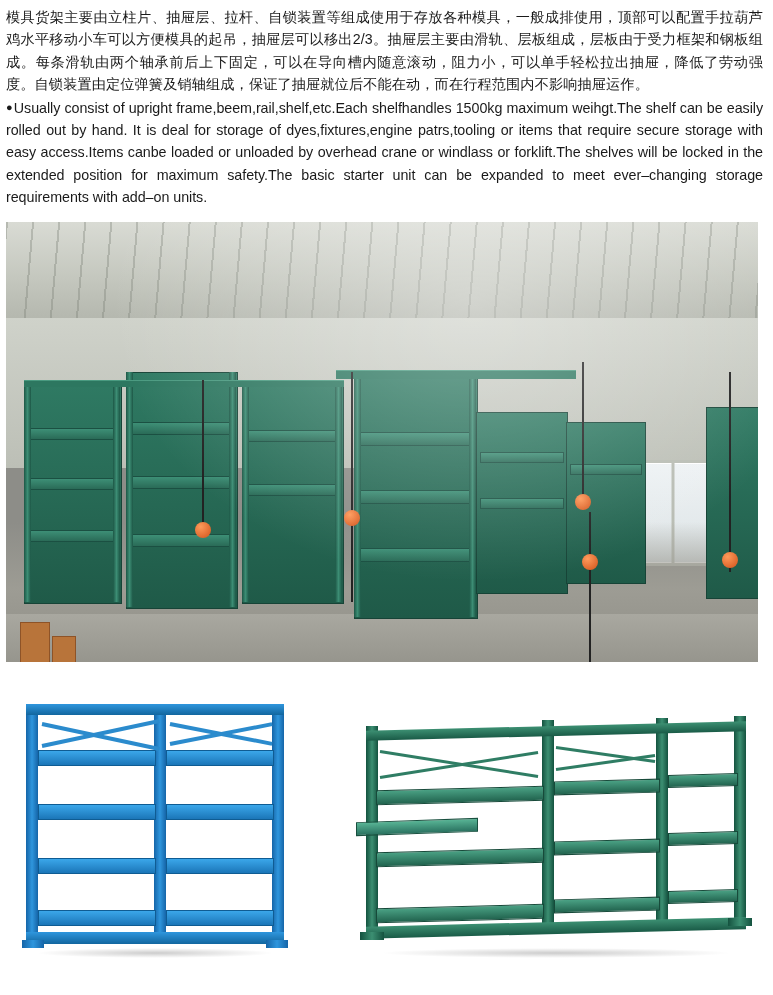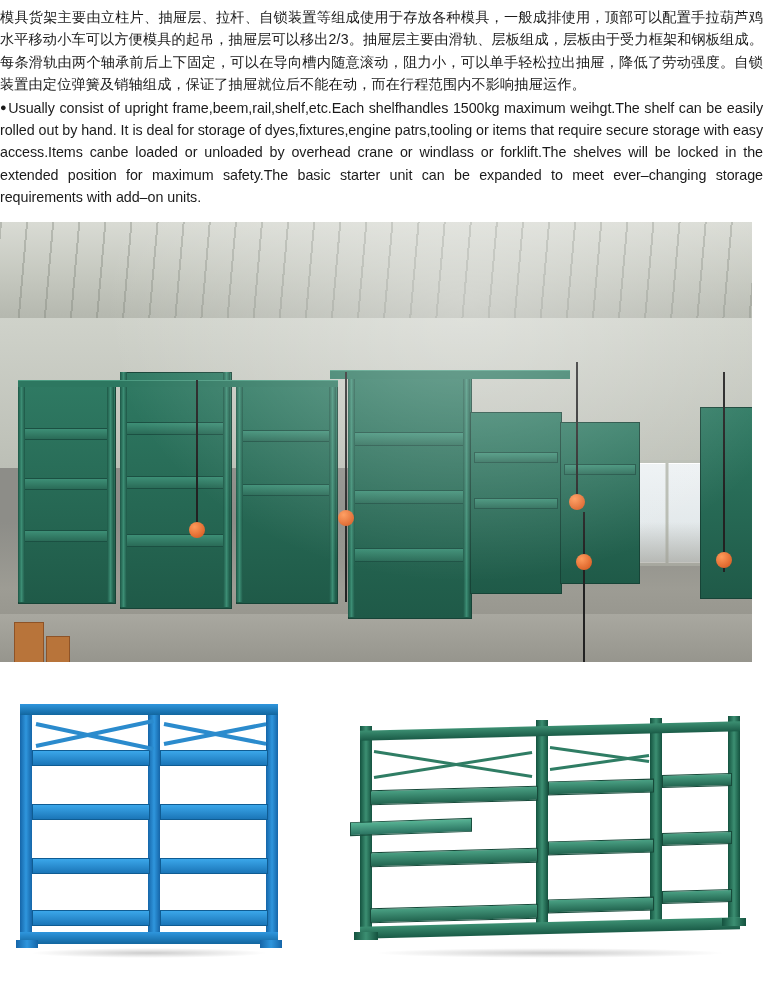--- a/index.html
+++ b/index.html
@@ -12,21 +12,21 @@
     height: 995px;
     font-family: "Liberation Sans", sans-serif;
     color: #000000;
     overflow: hidden;
   }
   .page {
     width: 773px;
     height: 995px;
     position: relative;
     box-sizing: border-box;
-    padding: 6px 10px 0 0;
+    padding: 6px 10px 0 6px;
   }
 
   
   .text-block {
     font-size: 14.2px;
     line-height: 1.58;
     text-align: justify;
     color: #1a1a1a;
   }
   .para-cn {

